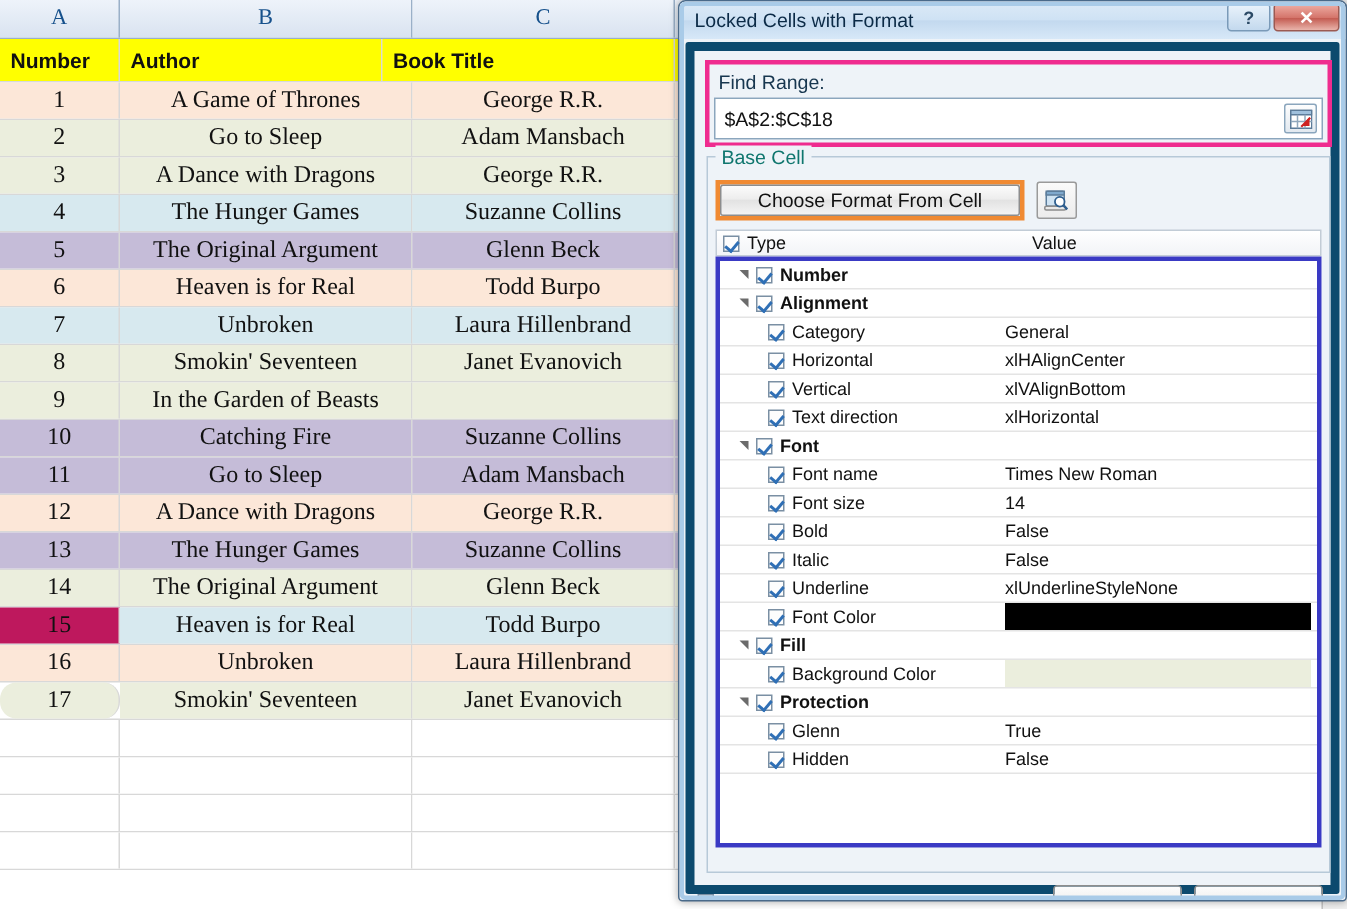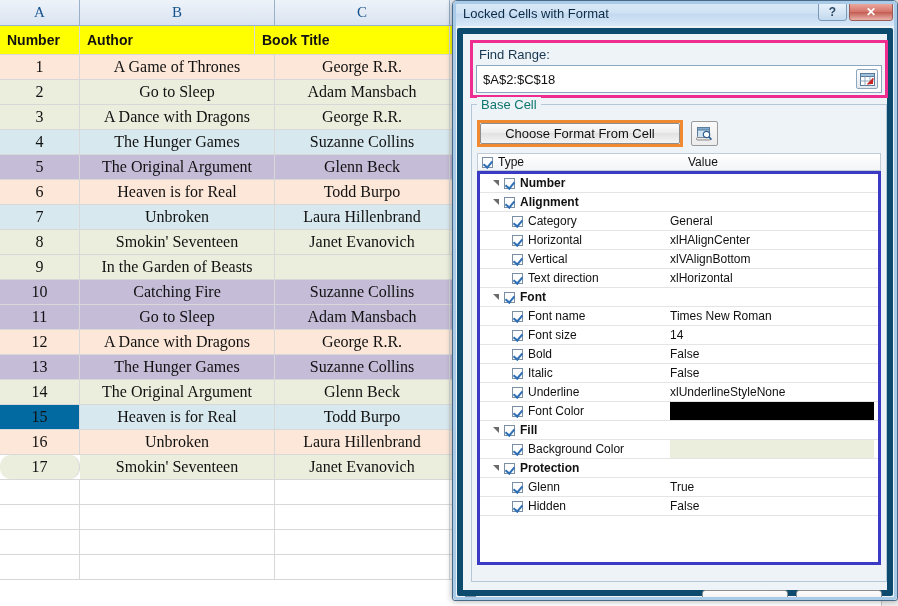--- a/index.html
+++ b/index.html
@@ -327,21 +327,21 @@
         <div class="scell w-c" style="background: rgb(197, 188, 216);">Suzanne Collins</div>
         <div class="scell w-d" style="background: rgb(197, 188, 216);"></div>
       </div>
       <div class="srow">
         <div class="scell w-a" style="background: rgb(235, 238, 221);">14</div>
         <div class="scell w-b" style="background: rgb(235, 238, 221);">The Original Argument</div>
         <div class="scell w-c" style="background: rgb(235, 238, 221);">Glenn Beck</div>
         <div class="scell w-d" style="background: rgb(235, 238, 221);"></div>
       </div>
       <div class="srow">
-        <div class="scell w-a" style="background: #0369a1;">15</div>
+        <div class="scell w-a" style="background: #be185d;">15</div>
         <div class="scell w-b" style="background: rgb(215, 233, 239);">Heaven is for Real</div>
         <div class="scell w-c" style="background: rgb(215, 233, 239);">Todd Burpo</div>
         <div class="scell w-d" style="background: rgb(215, 233, 239);"></div>
       </div>
       <div class="srow">
         <div class="scell w-a" style="background: rgb(252, 231, 216);">16</div>
         <div class="scell w-b" style="background: rgb(252, 231, 216);">Unbroken</div>
         <div class="scell w-c" style="background: rgb(252, 231, 216);">Laura Hillenbrand</div>
         <div class="scell w-d" style="background: rgb(252, 231, 216);"></div>
       </div>

